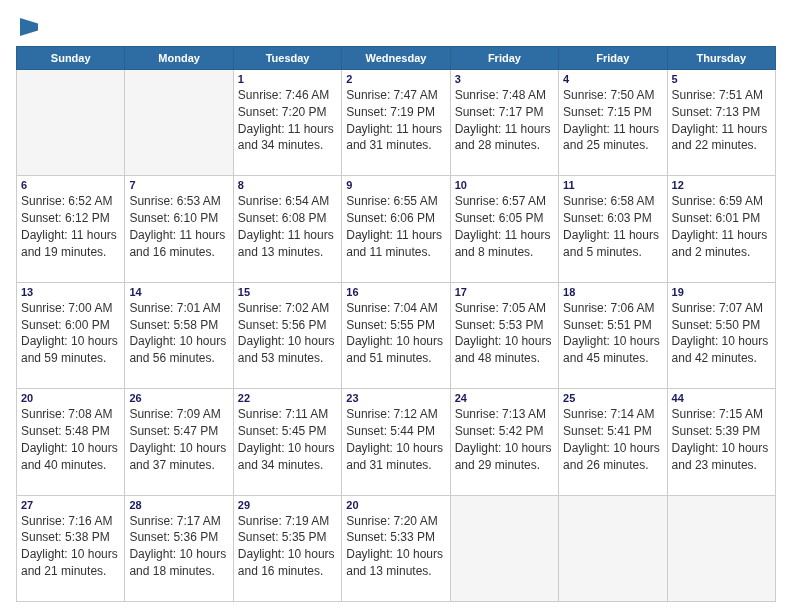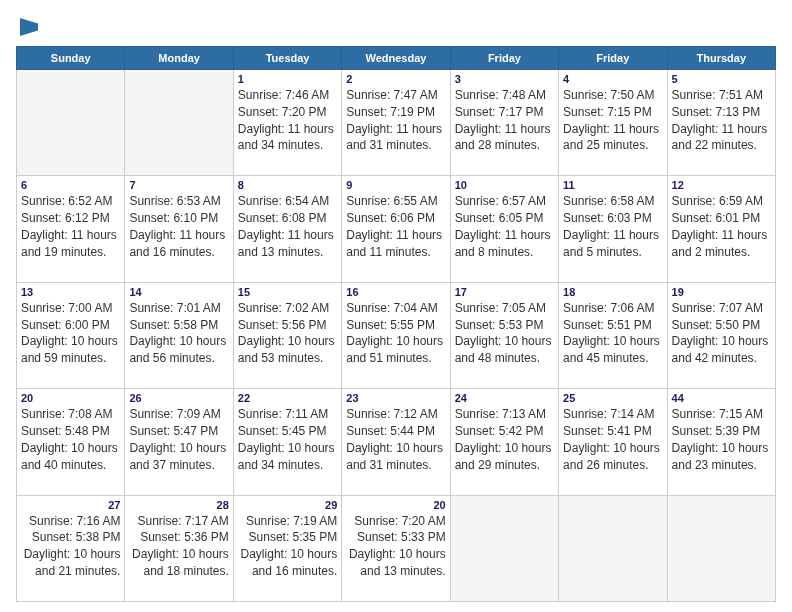--- a/index.html
+++ b/index.html
@@ -92,21 +92,20 @@
       color: #1a1a5e;
       margin-bottom: 2px;
     }
     .day-info {
       font-size: 12px;
       line-height: 1.4;
       color: #333;
     }
     tr:last-child td {
       height: 72px;
-      text-align: right;
     }
   </style>
 </head>
 <body>
 
 <div class="page">
   <div class="header">
     <div class="logo-wrapper">
       <div class="logo-text">
         <span></span>

